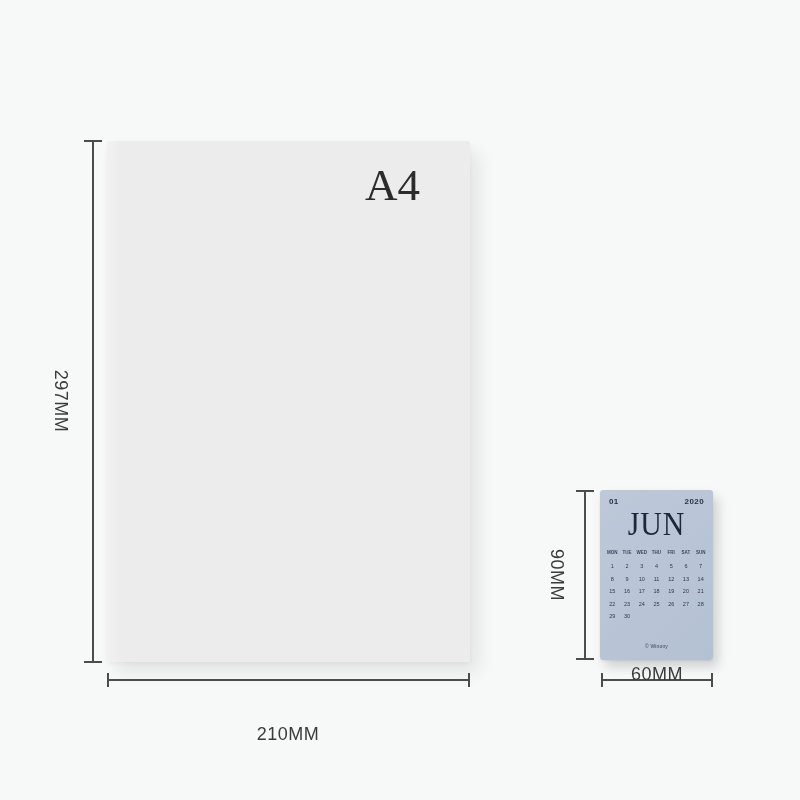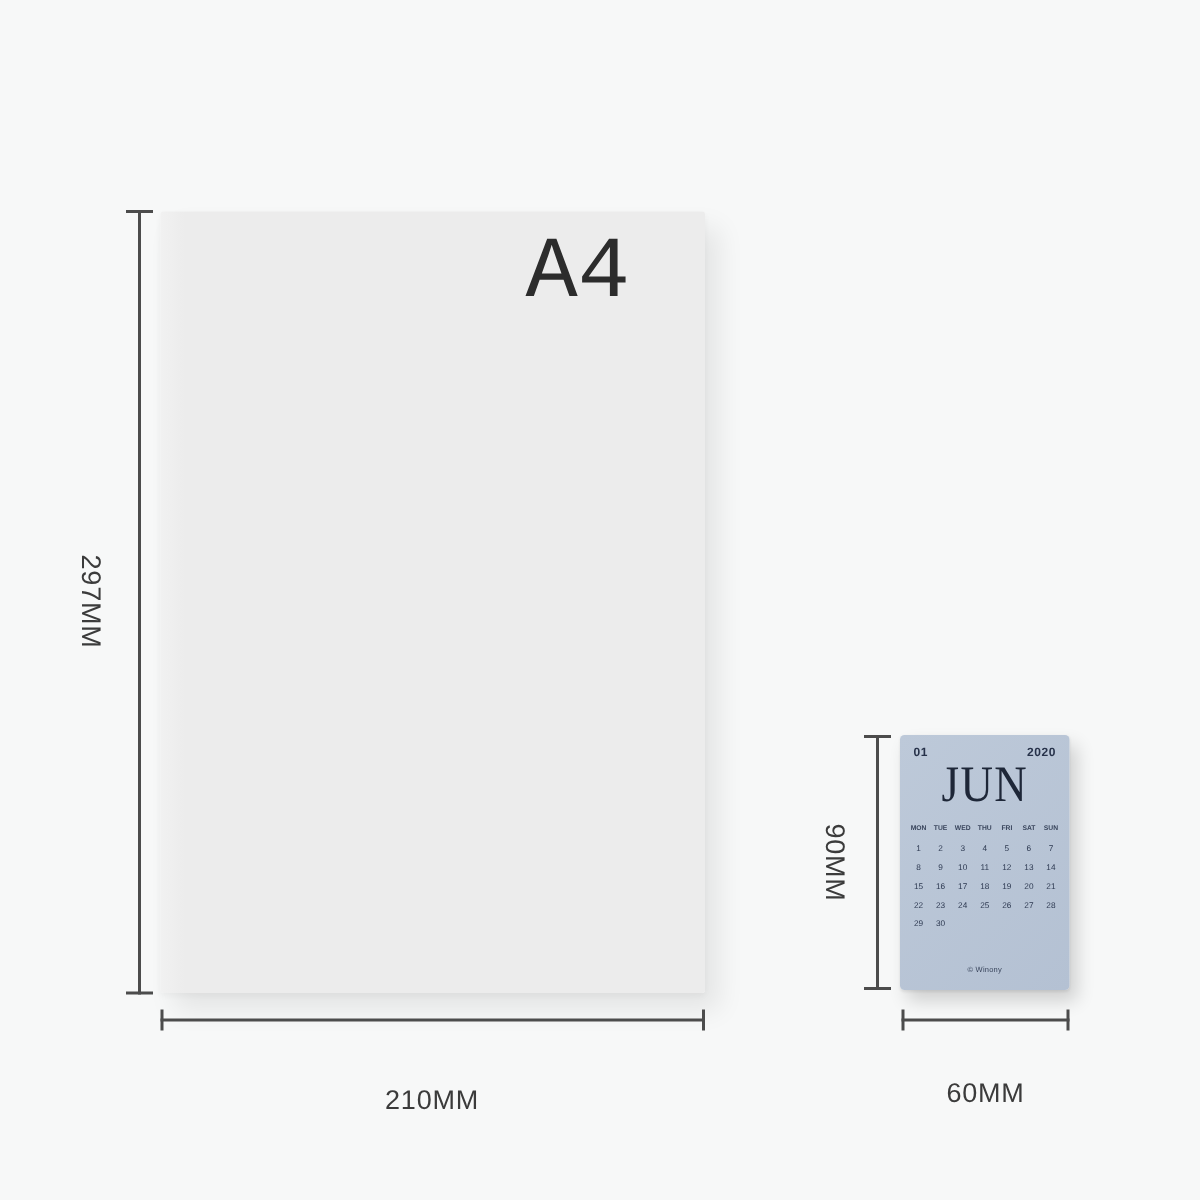--- a/index.html
+++ b/index.html
@@ -12,23 +12,23 @@
   .stage{position:relative;width:800px;height:800px;}
 
   
   .a4{
     position:absolute;left:107px;top:141px;width:363px;height:521px;
     background:linear-gradient(90deg,#f1f1f1 0px,#ececec 16px);
     border-radius:2px;
     box-shadow:9px 11px 18px rgba(0,0,0,0.08), 0 2px 4px rgba(0,0,0,0.04);
   }
   .a4-title{
-    position:absolute;top:10px;right:50px;
-    font-family:Liberation Mono, monospace;
-    font-size:58px;line-height:1.1;color:#2c2c2c;
+    position:absolute;top:20px;right:50px;
+    font-family:Liberation Serif, serif;
+    font-size:45px;line-height:1.1;color:#2c2c2c;
   }
 
   
   .dim-line{position:absolute;background:#4c4c4c;}
   .dim-v{width:2px;}
   .dim-h{height:2px;}
   .tick{position:absolute;background:#4c4c4c;}
   .dim-v .tick{left:-8px;width:18px;height:2px;}
   .dim-v .tick.t-start{top:0;}
   .dim-v .tick.t-end{bottom:0;}
@@ -166,15 +166,15 @@
   <div class="dim-line dim-v" style="left:584px;top:490px;height:170px;">
     <span class="tick t-start"></span>
     <span class="tick t-end"></span>
   </div>
   <div class="dim-label rot" style="left:556px;top:575px;">90MM</div>
 
   <div class="dim-line dim-h" style="left:601px;top:679px;width:112px;">
     <span class="tick t-start"></span>
     <span class="tick t-end"></span>
   </div>
-  <div class="dim-label" style="left:657px;top:729px;">60MM</div>
+  <div class="dim-label" style="left:657px;top:674px;">60MM</div>
 
 </div>
 
 </body></html>

